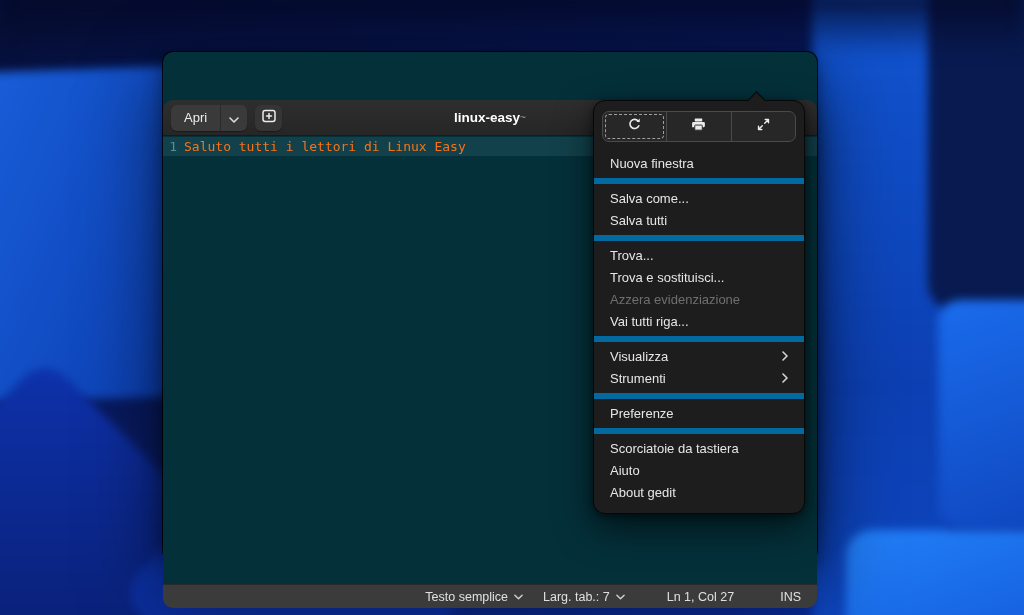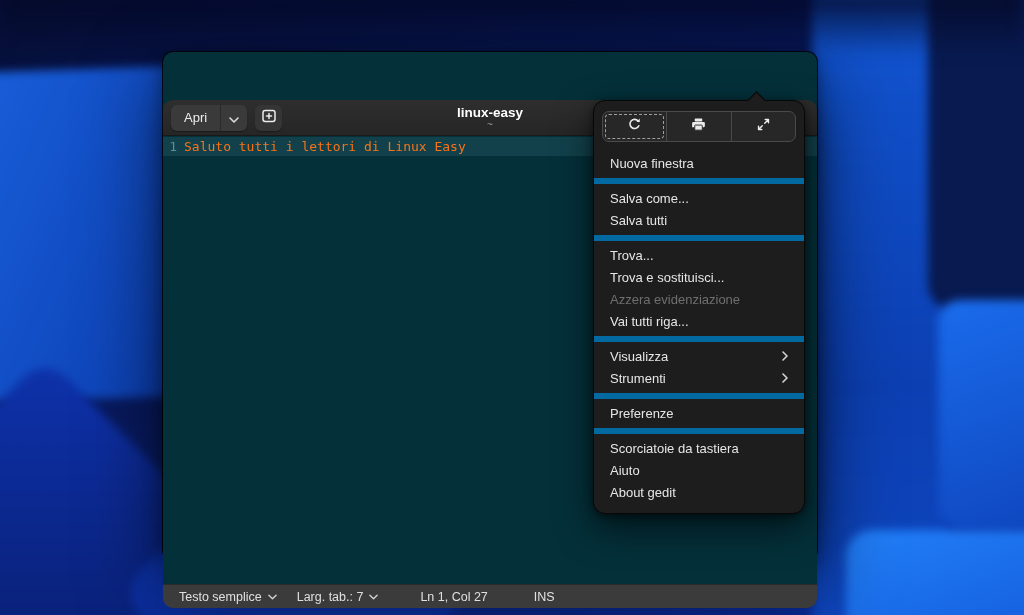--- a/index.html
+++ b/index.html
@@ -43,21 +43,21 @@
   .split-btn { display:flex; height:26px; border-radius:6px; overflow:hidden;
     background:#3a3a3a; box-shadow:0 1px 1px rgba(0,0,0,.3); }
   .split-main { padding:0 13px; display:flex; align-items:center; color:#ececec;
     font-size:13px; cursor:pointer; }
   .split-arrow { width:27px; display:flex; align-items:center; justify-content:center;
     border-left:1px solid #2a2a2a; color:#dcdcdc; cursor:pointer; }
   .sq-btn { width:27px; height:26px; border-radius:6px; background:#353535;
     display:flex; align-items:center; justify-content:center; cursor:pointer;
     box-shadow:0 1px 1px rgba(0,0,0,.3); }
   .tb-center { position:absolute; left:0; right:0; top:0; bottom:0;
-    display:flex; flex-direction:column; align-items:center; justify-content:center;
+    display:flex; flex-direction:row; align-items:center; justify-content:center;
     pointer-events:none; }
   .tb-title { font-size:13.5px; font-weight:bold; color:#ffffff; line-height:15px; }
   .tb-subtitle { font-size:10px; color:#9a9a9a; line-height:10px; }
   .tb-right { margin-left:auto; display:flex; align-items:center; gap:9px; }
   .save-btn { height:26px; padding:0 13px; border-radius:6px; background:#3a3a3a;
     color:#ececec; font-size:16px; display:flex; align-items:center; cursor:pointer;
     box-shadow:0 1px 1px rgba(0,0,0,.3); }
   .menu-btn { width:32px; height:27px; border-radius:6px; background:#1f1f1f;
     display:flex; align-items:center; justify-content:center; cursor:pointer;
     box-shadow:inset 0 1px 2px rgba(0,0,0,.5); }
@@ -68,21 +68,21 @@
   .editor { position:relative; height:448px; background:#04303a; overflow:hidden;
     font-family:"DejaVu Sans Mono", monospace; font-size:13px; cursor:text; }
   .ed-line { display:flex; align-items:center; height:19px; margin-top:1px; }
   .ed-line.current { background:#12414b; }
   .gutter { width:14px; text-align:right; color:#55909a; flex:0 0 auto; padding-left:4px; }
   .code { color:#f97316; padding-left:7px; white-space:pre; }
 
   
   .statusbar { height:24px; border-radius:0 0 10px 10px; background:#3b3b3b;
     border-top:1px solid #2a2a2a;
-    display:flex; align-items:center; 
+    display:flex; align-items:center; justify-content:flex-end;
     font-size:12.5px; color:#e0e0e0; padding:0 16px; }
   .sb-item { display:flex; align-items:center; gap:6px; white-space:nowrap; }
   .sb-lang { margin-right:20px; cursor:pointer; }
   .sb-tab  { margin-right:42px; cursor:pointer; }
   .sb-pos  { margin-right:46px; }
   .sb-chev { color:#cfcfcf; display:flex; }
 
   
   .popover { position:absolute; left:593px; top:100px; width:212px;
     background:#1d1d1d; border:1px solid #070707; border-radius:12px;

